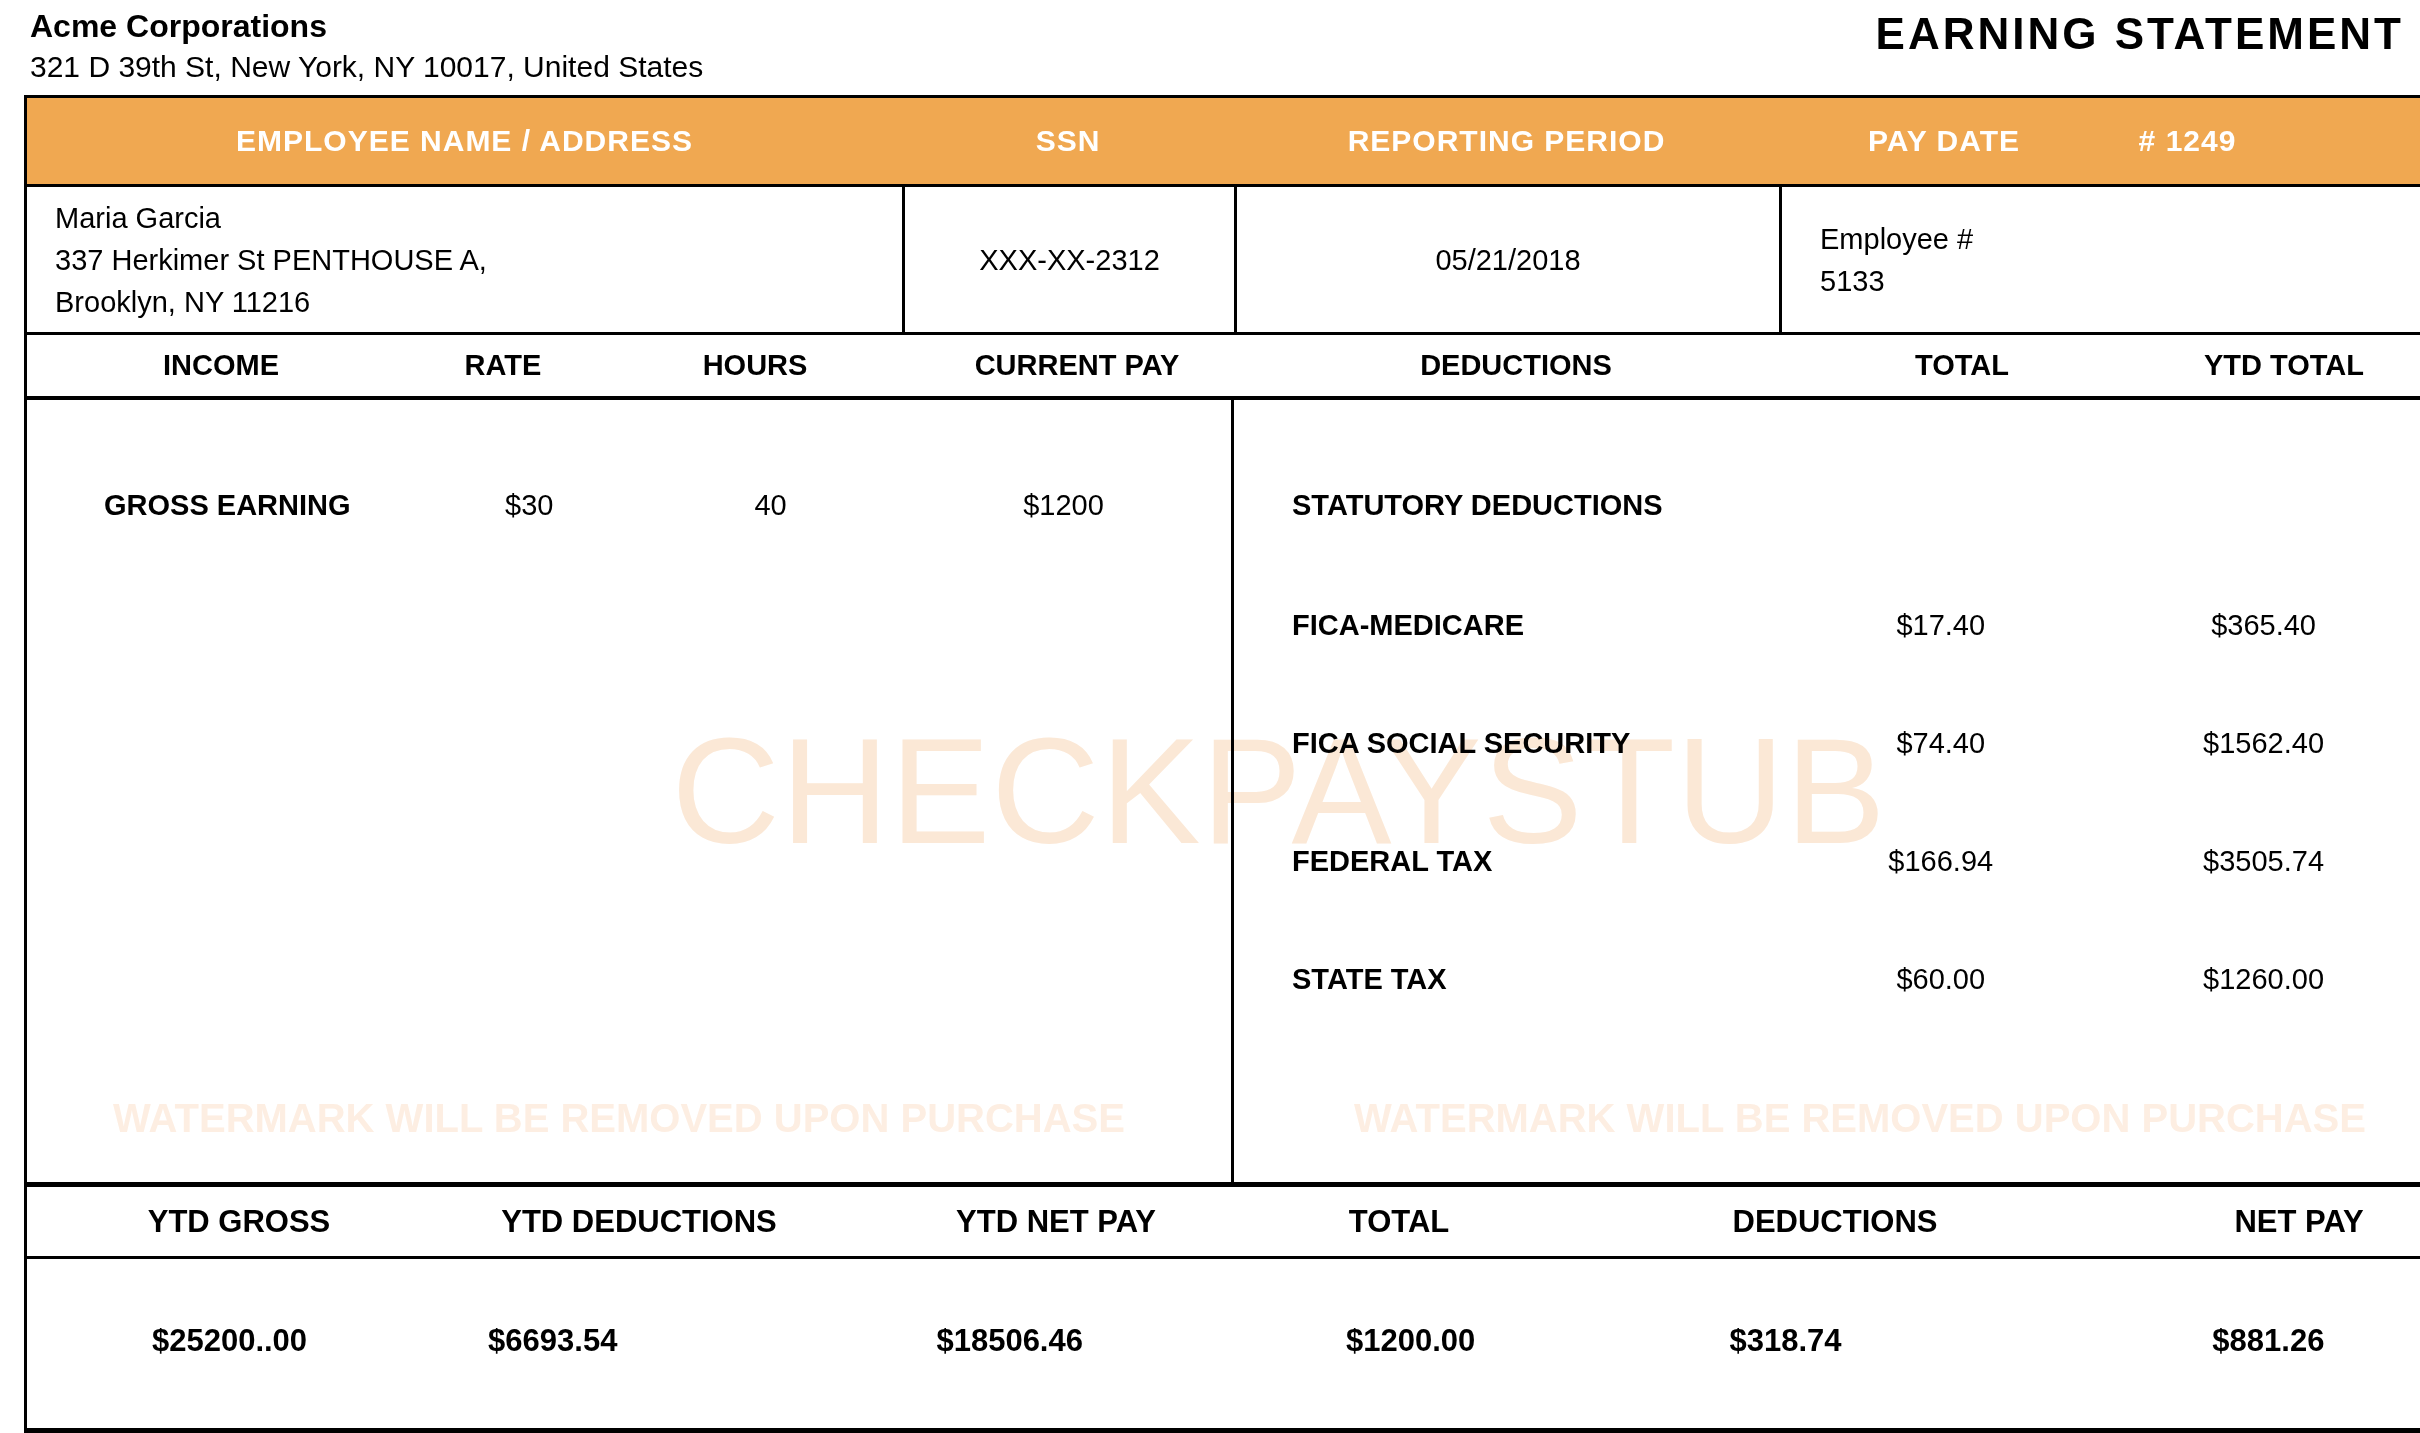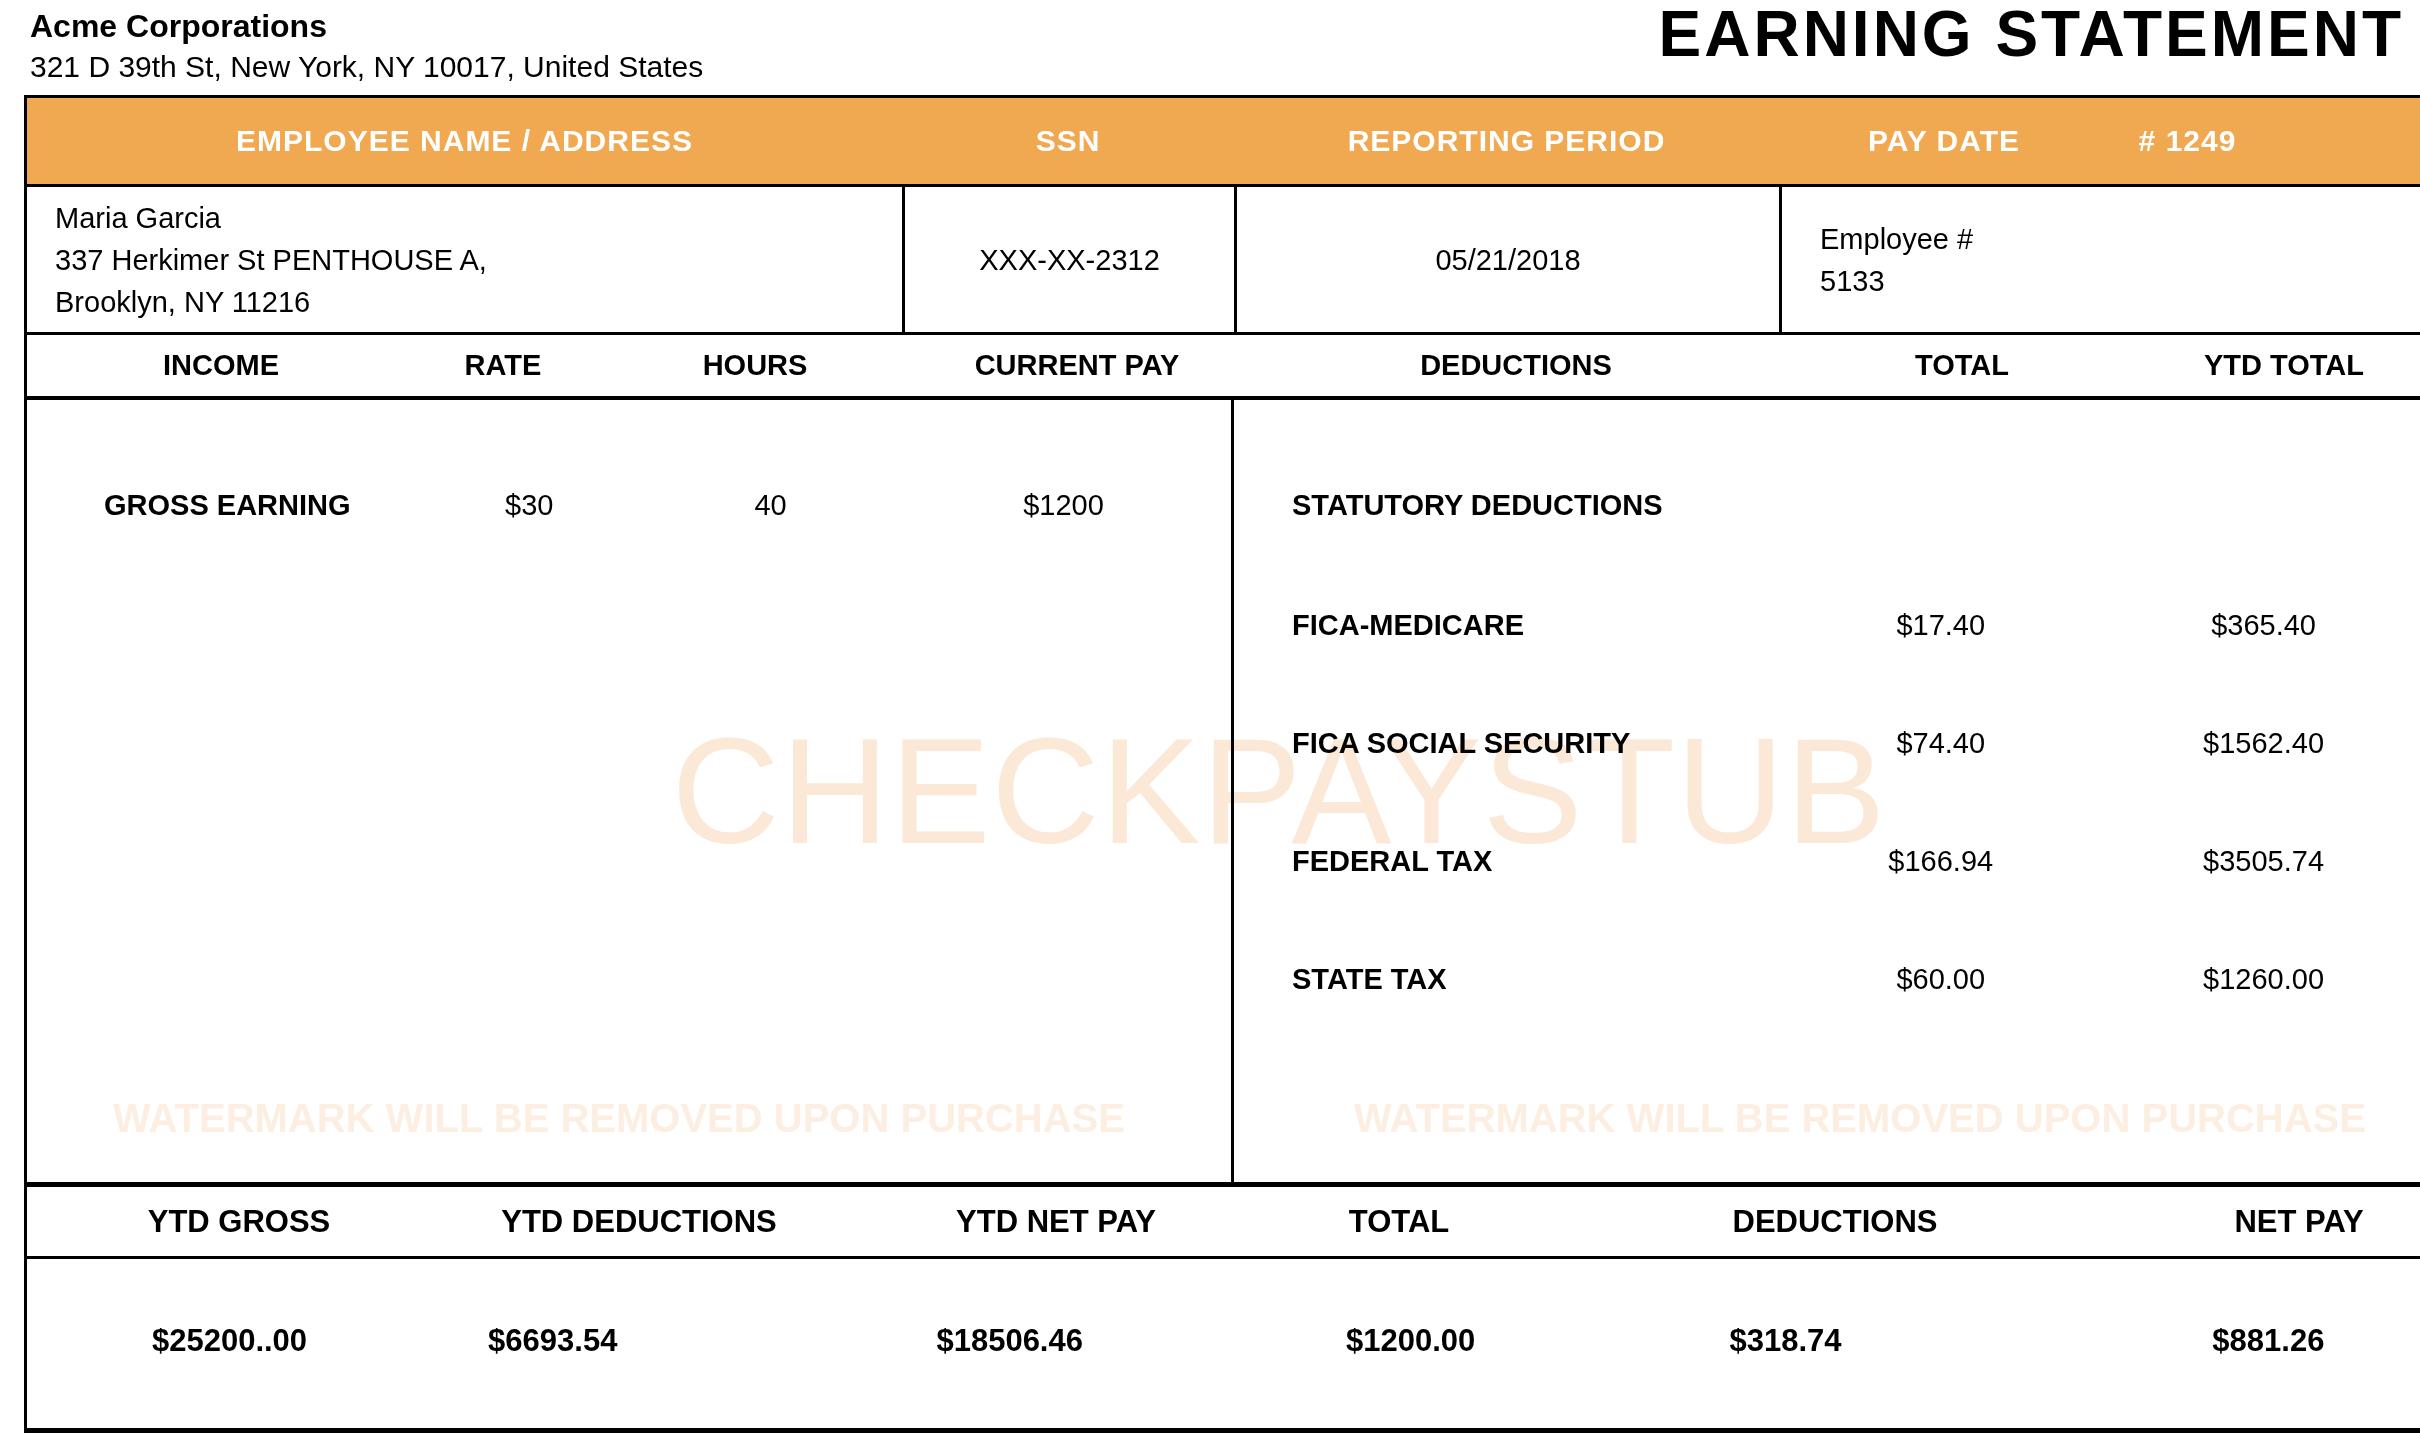--- a/index.html
+++ b/index.html
@@ -4,21 +4,21 @@
 <style>
   html,body { margin:0; padding:0; background:#ffffff; }
   body { width:2420px; height:1433px; font-family:"Liberation Sans", sans-serif; color:#000; }
   .sheet { position:relative; width:2420px; height:1433px; background:#fff; overflow:hidden; }
 
   
   .top { position:absolute; top:0; left:0; right:0; height:95px; display:flex; justify-content:space-between; }
   .company { padding:6px 0 0 30px; }
   .company-name { font-size:32px; font-weight:bold; line-height:40px; }
   .company-address { font-size:30px; line-height:42px; }
-  .statement-title { padding:4px 16px 0 0; font-size:64px; font-weight:bold; letter-spacing:3px; line-height:60px;margin-left:47px; }
+  .statement-title { padding:4px 16px 0 0; font-size:44px; font-weight:bold; letter-spacing:3px; line-height:60px;margin-left:47px; }
 
   
   .stub { position:absolute; top:95px; left:0; width:2420px; height:1338px; border:3px solid #000; border-bottom-width:5px; box-sizing:border-box; background:#fff;margin-left:24px; }
 
   .band { height:89px; background:var(--accent,#F0A851); display:grid; grid-template-columns:875fr 332fr 545fr 330fr 332fr; align-items:center; border-bottom:3px solid #000; box-sizing:border-box; color:#fff; font-weight:bold; font-size:30px; letter-spacing:1px; text-align:center; }
   .band .band-number { padding-right:175px; }
 
   .info-row { height:148px; display:grid; grid-template-columns:875fr 332fr 545fr 330fr 332fr; box-sizing:border-box; border-bottom:3px solid #000; font-size:29px; }
   .info-cell { display:flex; flex-direction:column; justify-content:center; align-items:center; text-align:center; line-height:42px; box-sizing:border-box; }
   .info-cell + .info-cell { border-left:3px solid #000; }

